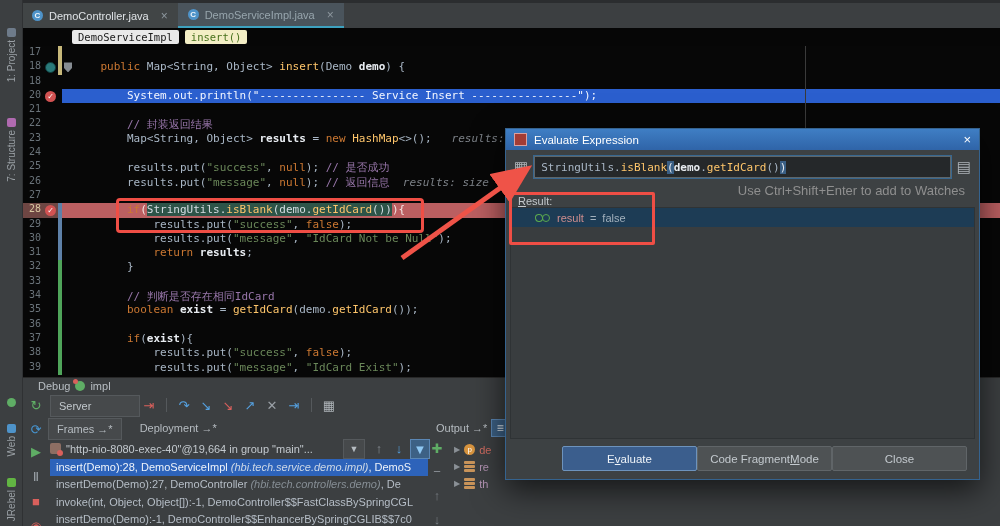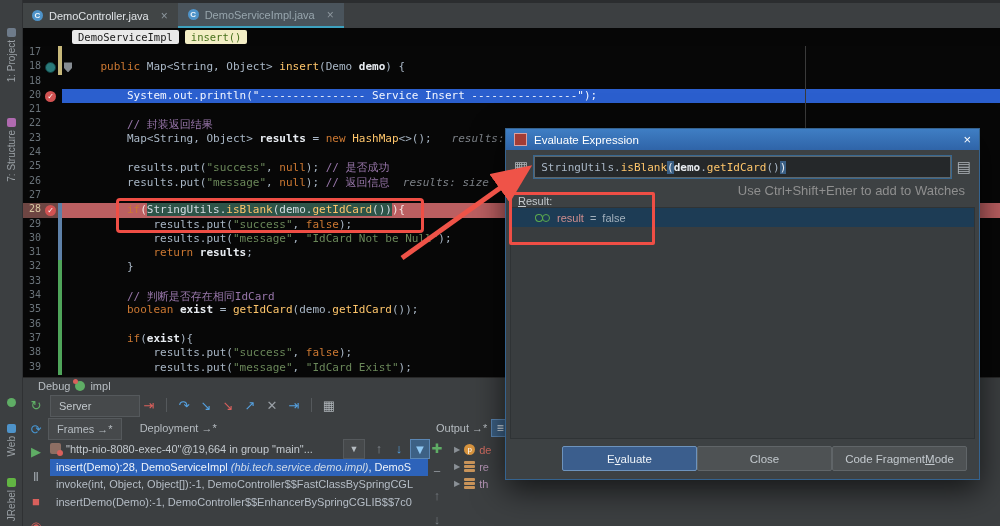--- a/index.html
+++ b/index.html
@@ -465,20 +465,21 @@
     </div>
     <div class="ddbox">▼</div>
     <div id="threadicons">
         <span class="tico" style="color: rgb(138, 144, 150);">↑</span>
         <span class="tico" style="color: rgb(85, 161, 224);">↓</span>
         <span class="tico focusbox" style="color: rgb(142, 199, 242);">▼</span>
       </div>
     <span id="addwatch" class="tico" style="color: rgb(95, 173, 101);">✚</span>
     <div class="frames" id="frames">
         <div class="frow sel"><span class="ft">insert(Demo):28, DemoServiceImpl </span><span class="fpk">(hbi.tech.service.demo.impl)</span><span class="ft">, DemoS</span></div>
+        <div class="frow"><span class="ft">insertDemo(Demo):27, DemoController </span><span class="fpk">(hbi.tech.controllers.demo)</span><span class="ft">, De</span></div>
         <div class="frow"><span class="ft">invoke(int, Object, Object[]):-1, DemoController$$FastClassBySpringCGL</span></div>
         <div class="frow"><span class="ft">insertDemo(Demo):-1, DemoController$$EnhancerBySpringCGLIB$$7c0</span></div>
       </div>
     <div id="stripicons">
         <span class="tico" style="color: rgb(138, 144, 150);">−</span>
         <span class="tico" style="color: rgb(119, 125, 130);">↑</span>
         <span class="tico" style="color: rgb(119, 125, 130);">↓</span>
       </div>
     <div class="vars" id="vars">
         <div class="vrow">
@@ -523,22 +524,22 @@
     <div class="dtree">
       <div class="resrow">
         <span class="glasses"></span>
         <span class="resname">result</span>
         <span class="reseq"> = </span>
         <span class="resval">false</span>
       </div>
     </div>
     <div class="btnrow" id="btnrow">
         <button class="btn primary">E<u>v</u>aluate</button>
+        <button class="btn">Code Fragment <u>M</u>ode</button>
         <button class="btn">Close</button>
-        <button class="btn">Code Fragment <u>M</u>ode</button>
       </div>
   </div>
 
   <div class="ann" id="rect1"></div>
   <div class="ann" id="rect2"></div>
   <svg class="ann" id="arrowsvg">
     <defs>
       <marker id="ah" orient="auto" markerWidth="9" markerHeight="8" refX="6" refY="3.5">
         <path d="M0,0 L8,3.5 L0,7 z" fill="#ef5348"></path>
       </marker>

